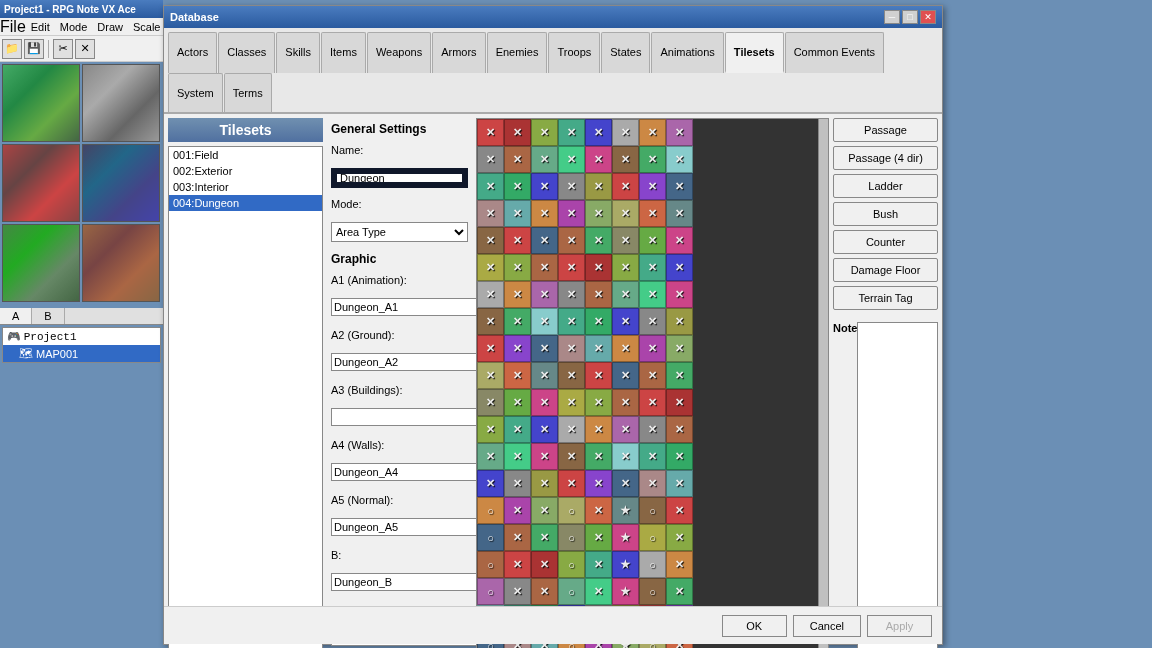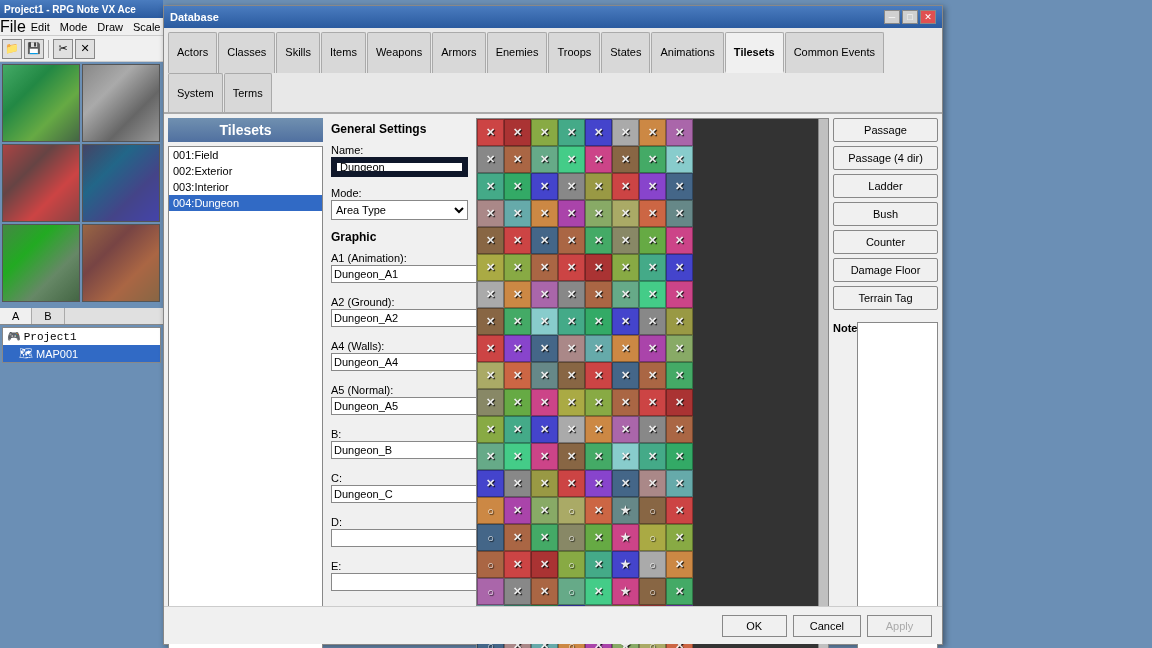--- a/index.html
+++ b/index.html
@@ -130,21 +130,21 @@
       gap: 6px;
       padding: 4px;
     }
     .section-title {
       font-weight: bold;
       font-size: 12px;
       margin-bottom: 2px;
     }
     .field-label {
       font-size: 11px;
-      margin-bottom: 1px;
+      margin-bottom: 12px;
     }
     .text-input {
       width: 100%;
       height: 20px;
       border: 6px solid #0f172a;
       padding: 1px 3px;
       font-size: 11px;
       background: white;
     }
     .select-input {
@@ -425,20 +425,27 @@
       </div>
 
       <div class="field-group">
         <div class="field-label">A2 (Ground):</div>
         <div class="graphic-row">
           <input type="text" class="graphic-input" value="Dungeon_A2" style="">
           <button class="ellipsis-btn">...</button>
         </div>
       </div>
 
+      <div class="field-group">
+        <div class="field-label">A3 (Buildings):</div>
+        <div class="graphic-row">
+          <input type="text" class="graphic-input" value="" style="">
+          <button class="ellipsis-btn">...</button>
+        </div>
+      </div>
 
       <div class="field-group">
         <div class="field-label">A4 (Walls):</div>
         <div class="graphic-row">
           <input type="text" class="graphic-input" value="Dungeon_A4" style="">
           <button class="ellipsis-btn">...</button>
         </div>
       </div>
 
       <div class="field-group">

